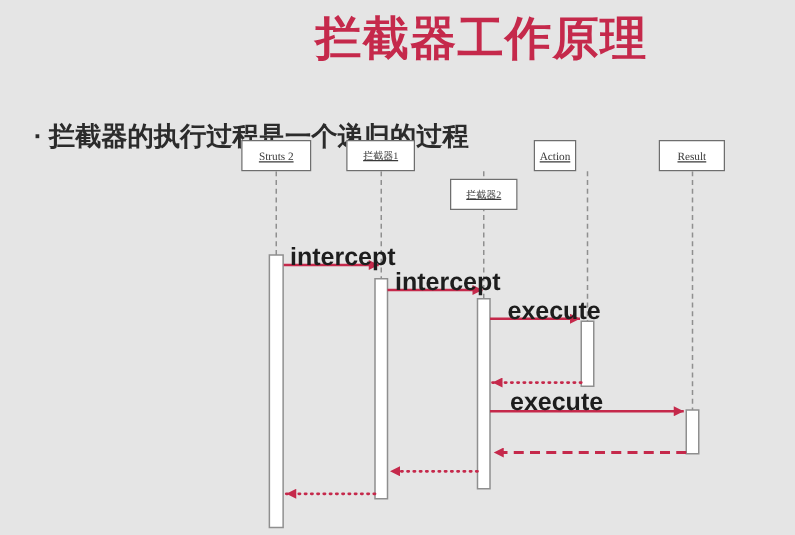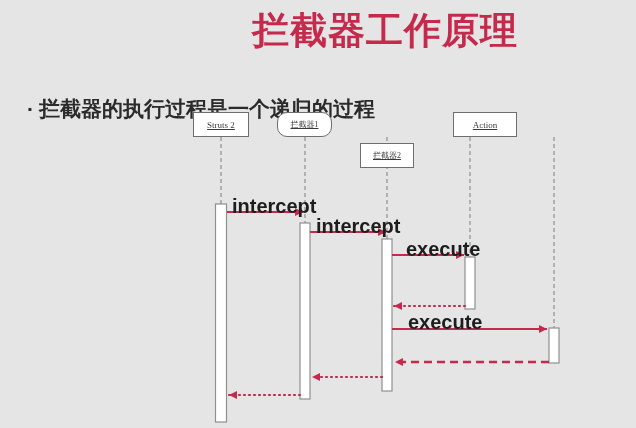--- a/index.html
+++ b/index.html
@@ -49,23 +49,23 @@
   .actor{
     position:absolute;top:112px;height:25px;
     border:1px solid var(--box_border);
     background:#fff;
     display:flex;align-items:center;justify-content:center;
     font-family:"Liberation Serif", serif;
     color:var(--actor_text);
   }
   .actor span{text-decoration:underline;white-space:nowrap;}
   .actor-1{left:193px;width:56px;font-size:9px;}
-  .actor-2{left:277px;width:55px;font-size:8px;border-radius:10px;}
+  .actor-2{left:277px;width:55px;font-size:8px;}
   .actor-3{left:360px;width:54px;font-size:8px;margin-top:31px;}
-  .actor-4{left:453px;width:64px;font-size:9px;}
+  .actor-4{left:427px;width:34px;font-size:9px;}
   .actor-5{left:527px;width:53px;font-size:9px;}
   .msg-label{
     position:absolute;
     font-size:20px;
     font-weight:700;
     color:#1d1d1d;
     white-space:nowrap;
   }
   .msg-label-1{left:232px;top:195px;}
   .msg-label-2{left:316px;top:215px;}
@@ -125,20 +125,23 @@
     </div>
     <div class="actor actor-2">
       <span>拦截器1</span>
     </div>
     <div class="actor actor-3">
       <span>拦截器2</span>
     </div>
     <div class="actor actor-4">
       <span>Action</span>
     </div>
+    <div class="actor actor-5">
+      <span>Result</span>
+    </div>
 
     <div class="msg-label msg-label-1">intercept</div>
     <div class="msg-label msg-label-2">intercept</div>
     <div class="msg-label msg-label-3">execute</div>
     <div class="msg-label msg-label-4">execute</div>
 
   </div>
 </div>
 
 </body></html>

